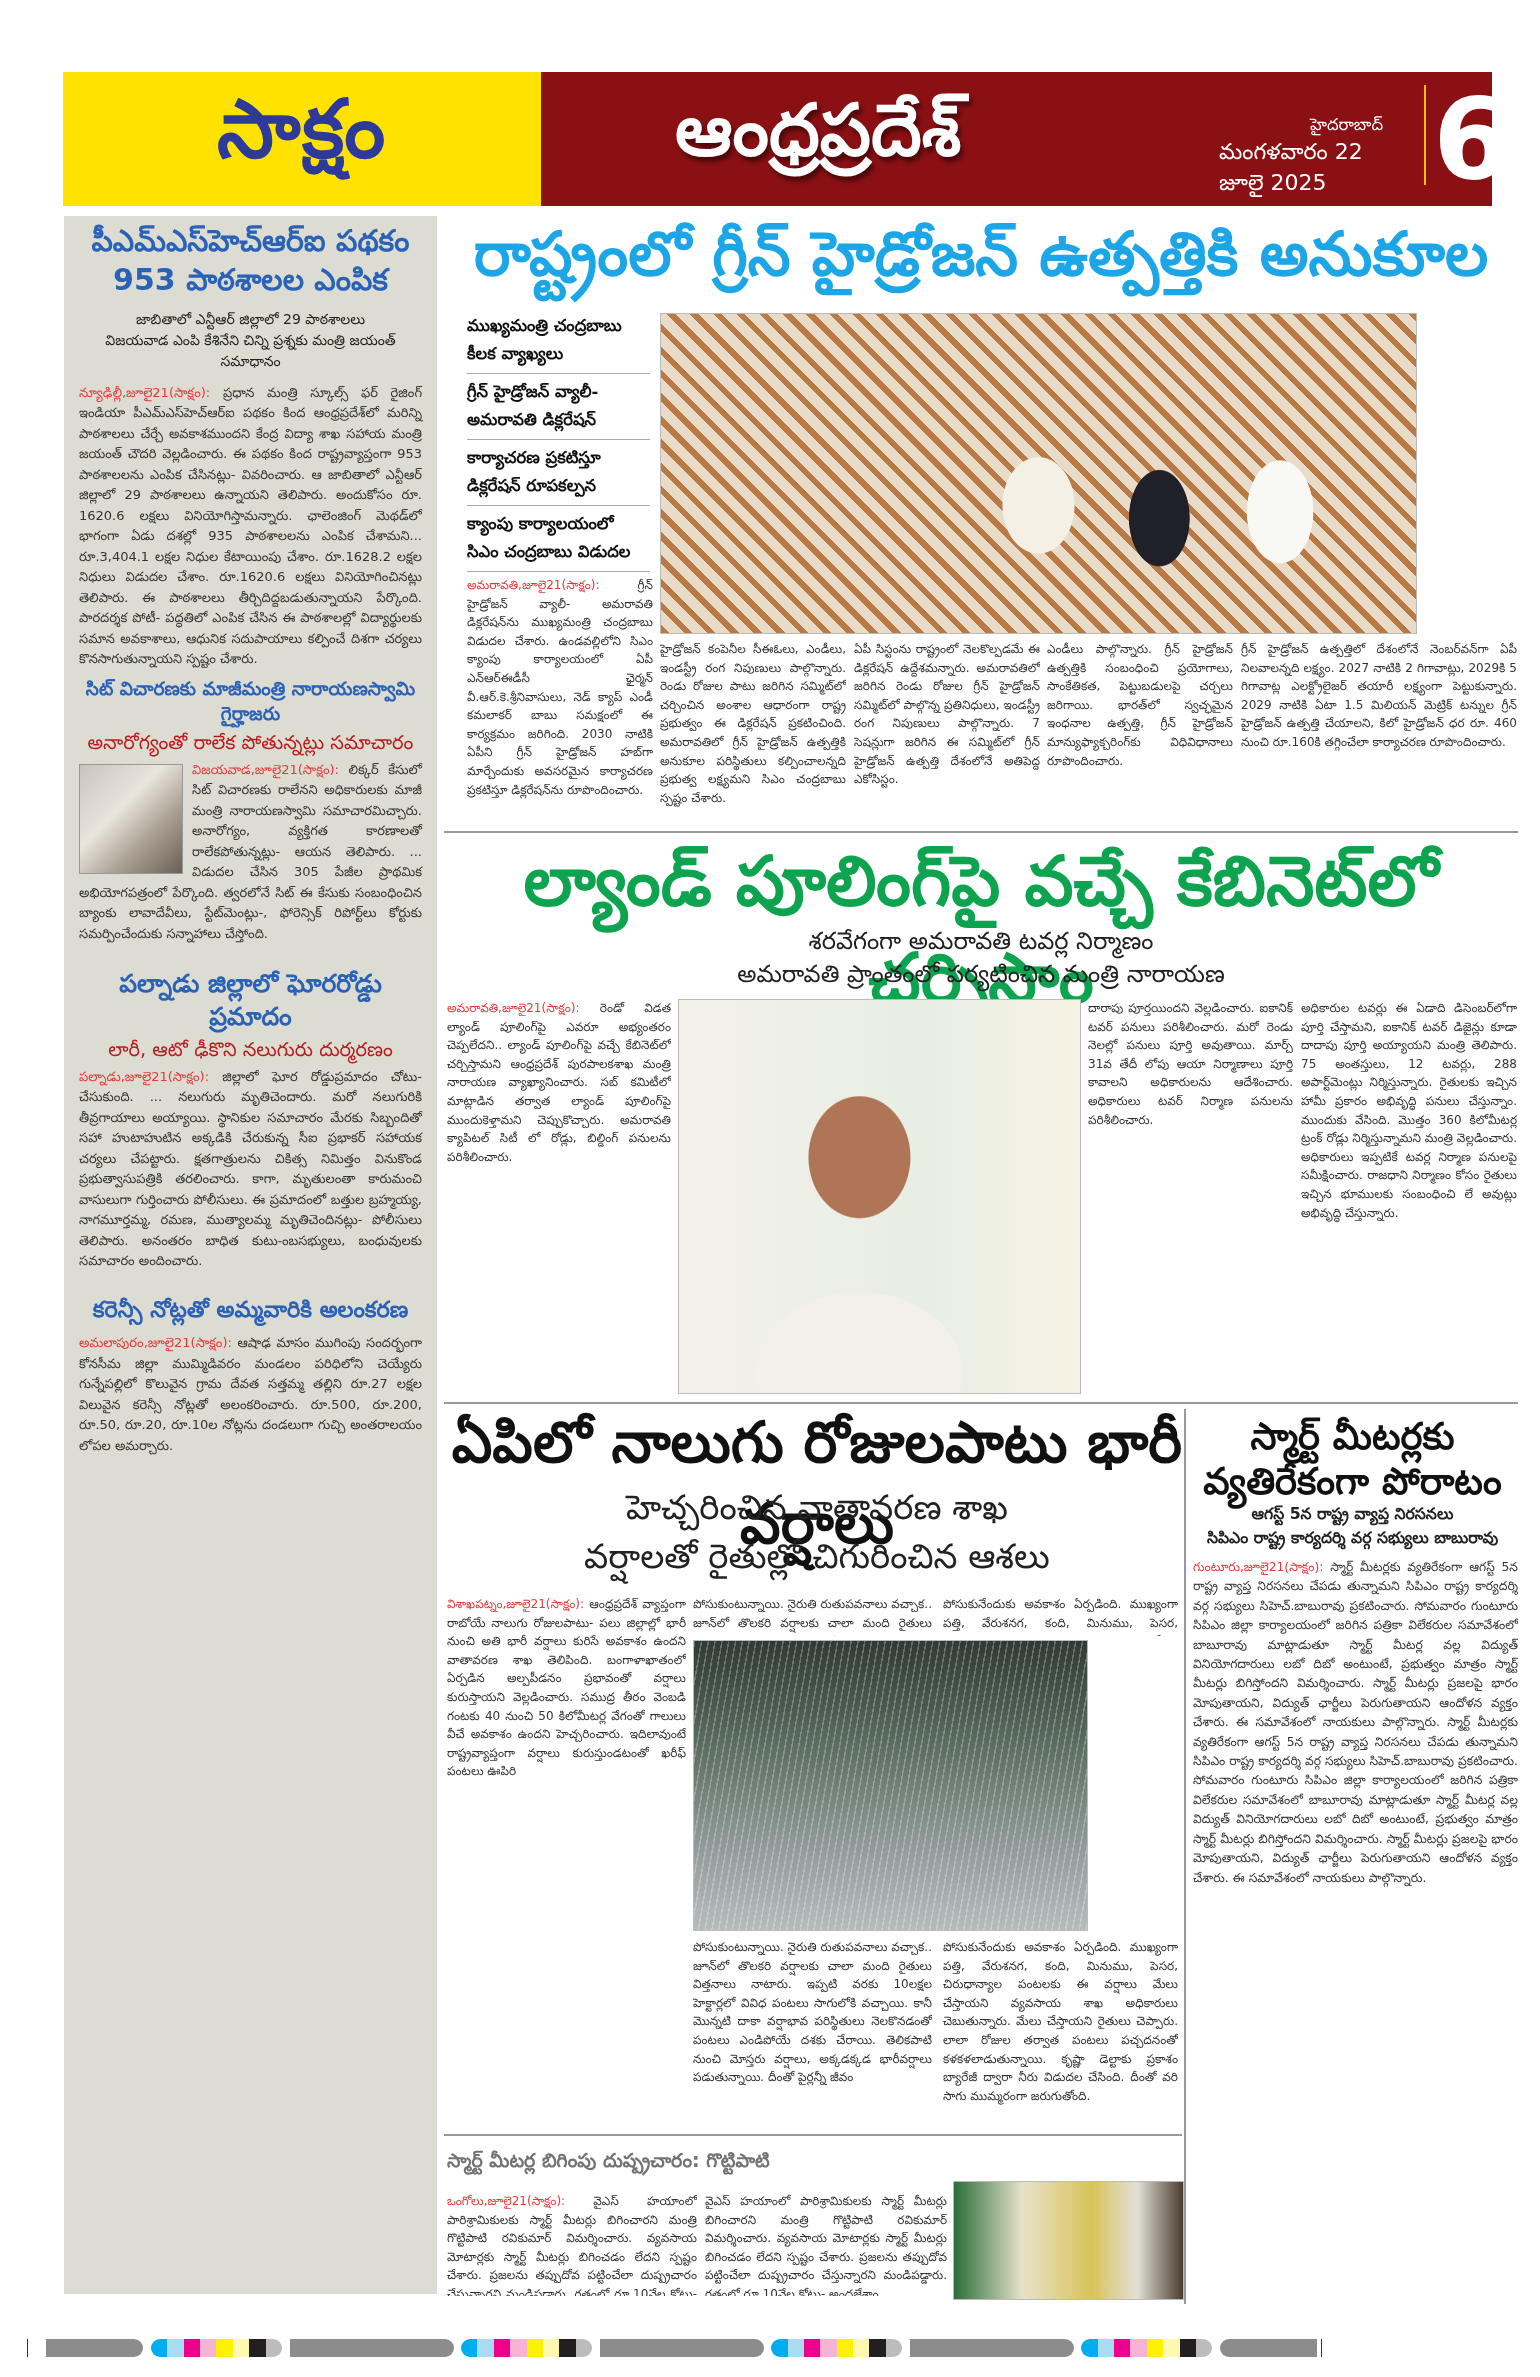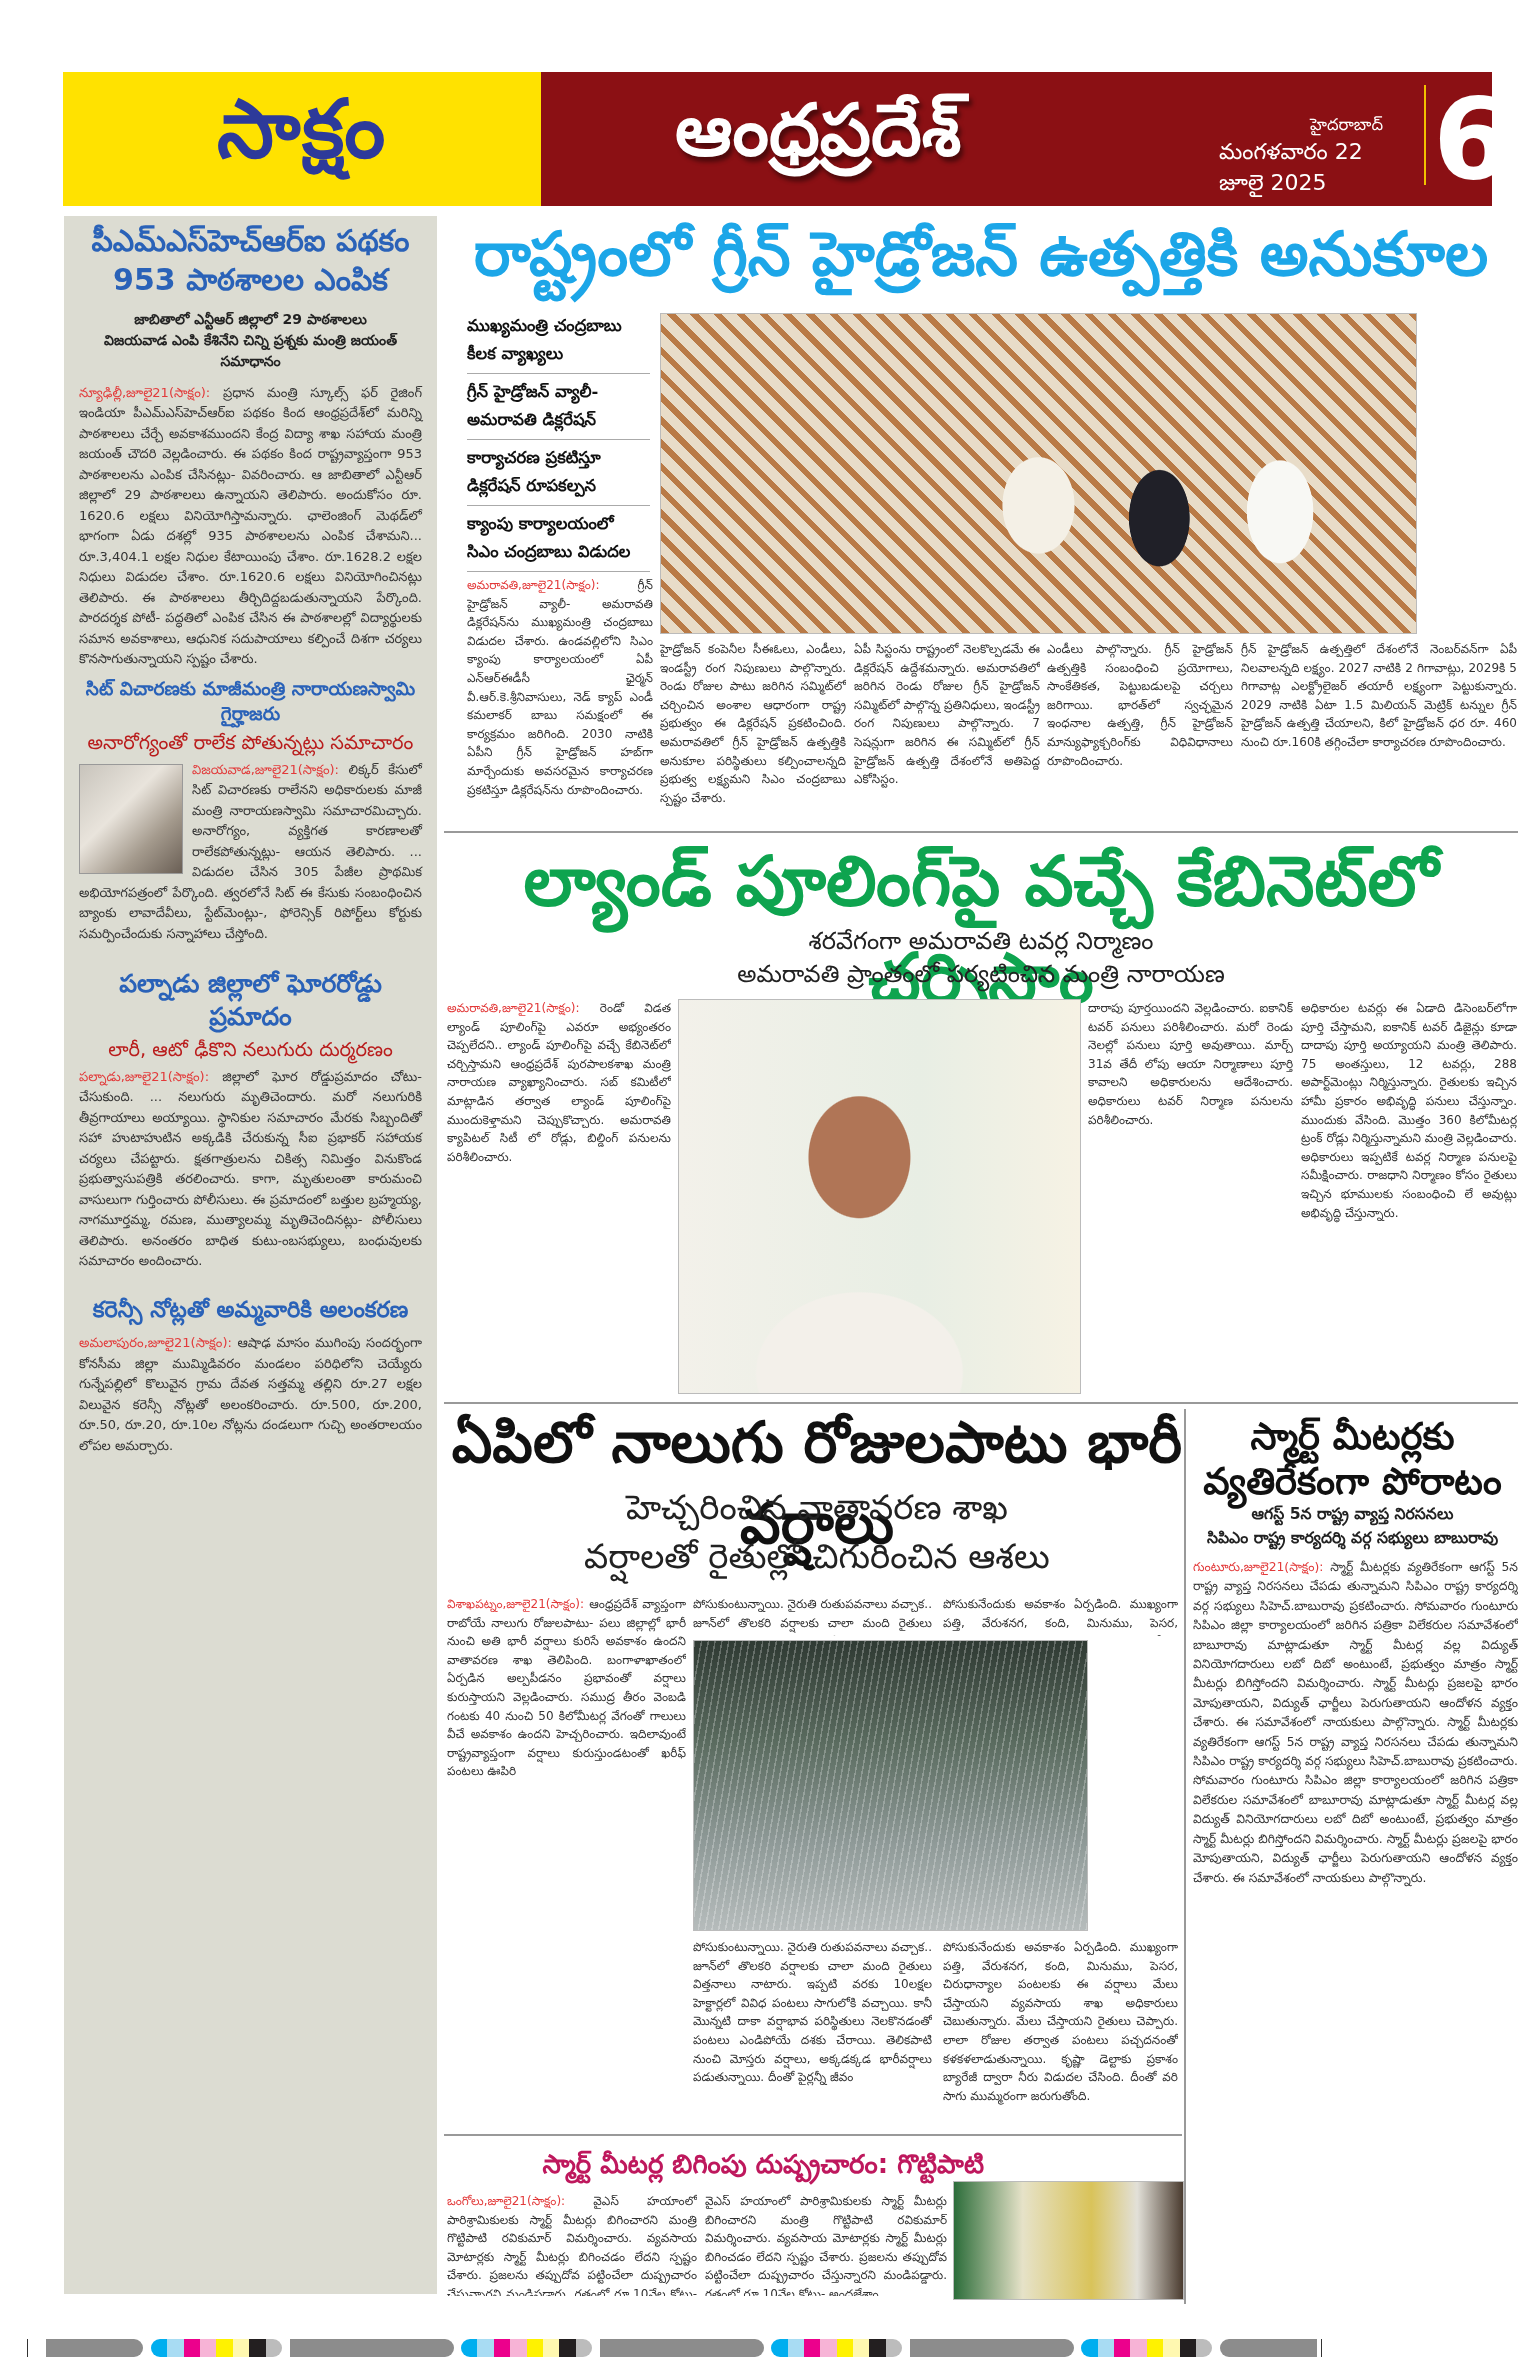--- a/index.html
+++ b/index.html
@@ -12,39 +12,39 @@
   #logo-text{font-size:81px;font-weight:bold;color:#2d3a9a;letter-spacing:1.5px;}
   #section-box{position:absolute;left:478px;top:0;width:951px;height:134px;background:#8b1014;}
   #section-title{position:absolute;left:134px;top:16.4px;font-size:72px;font-weight:bold;color:#fff;text-shadow:3px 4.5px 4.5px rgba(0,0,0,.45);}
   #city{position:absolute;left:678px;top:43px;font-size:16.4px;color:#fff;width:164px;text-align:right;}
   #date{position:absolute;left:678px;top:67px;font-size:22px;color:#fff;width:164px;text-align:left;}
   #page-rule{position:absolute;left:883px;top:13.4px;width:2.2px;height:100px;background:#f2c100;}
   #page-num{position:absolute;left:892px;top:0;font-size:112px;font-weight:bold;color:#fff;line-height:134px;}
   
   #sidebar{left:64px;top:216px;width:373px;height:2078px;background:#dcdcd2;padding:2px 15px;}
   .sb-head{color:#2a62b8;font-weight:bold;text-align:center;}
-  .sb-sub{text-align:center;font-size:14px;font-weight:bold;color:#222;line-height:21px;}
+  .sb-sub{text-align:center;font-size:14px;font-weight:normal;color:#222;line-height:21px;}
   .sb-sub2{text-align:center;font-size:19.4px;color:#b91c1c;line-height:25px;margin:4.5px 0;}
   .body{font-size:13px;line-height:20.5px;text-align:justify;color:#333;}
   .dateline{color:#e23a3a;}
   .sb-photo{width:104px;height:110px;float:left;margin:4.5px 9px 3px 0;background:linear-gradient(135deg,#c8c4bc,#e9e4dc 40%,#a49a8d 70%,#6a5f55);border:0.7px solid #999;}
   
   .hl{position:absolute;font-weight:bold;text-align:center;}
   #hyd-head{left:444px;top:218px;width:1074px;font-size:61px;color:#1ca6e8;}
   #land-head{left:444px;top:841px;width:1074px;font-size:69px;color:#0ea44f;}
   .sub-center{position:absolute;text-align:center;color:#222;}
   #land-sub1{left:444px;top:927px;width:1074px;font-size:24px;}
   #land-sub2{left:444px;top:960px;width:1074px;font-size:24px;}
   #rain-head{left:444px;top:1409px;width:746px;font-size:57px;color:#111;}
   #rain-sub1{left:444px;top:1487px;width:746px;font-size:34px;}
   #rain-sub2{left:444px;top:1536px;width:746px;font-size:34px;}
   #smart-head{left:1185px;top:1414px;width:335px;font-size:37px;line-height:45px;color:#111;}
   #smart-sub1{left:1185px;top:1504px;width:335px;font-size:15.7px;font-weight:bold;}
   #smart-sub2{left:1185px;top:1528px;width:335px;font-size:15.7px;font-weight:bold;}
-  #gotti-head{left:447px;top:2149px;width:537px;font-size:26px;color:#be185d;text-align:right;}
+  #gotti-head{left:447px;top:2149px;width:537px;font-size:19px;color:#737373;text-align:left;}
   
   #kickers{left:467px;top:312px;width:183px;}
   .kick{font-size:16.4px;font-weight:bold;line-height:28px;color:#111;border-bottom:0.7px solid #aaa;padding-bottom:4.5px;margin-bottom:4.5px;}
   
   .photo{position:absolute;border:0.7px solid #bbb;}
   #hyd-photo{left:660px;top:313px;width:757px;height:321px;background:
      radial-gradient(ellipse 89px 119px at 50% 60%,#f4f0e6 40%,transparent 41%),
      radial-gradient(ellipse 82px 127px at 82% 62%,#f8f8f4 40%,transparent 41%),
      radial-gradient(ellipse 75px 119px at 66% 64%,#202028 40%,transparent 41%),
      repeating-linear-gradient(45deg,#b97a46 0 6px,#e8dcc8 6px 16.4px);}

